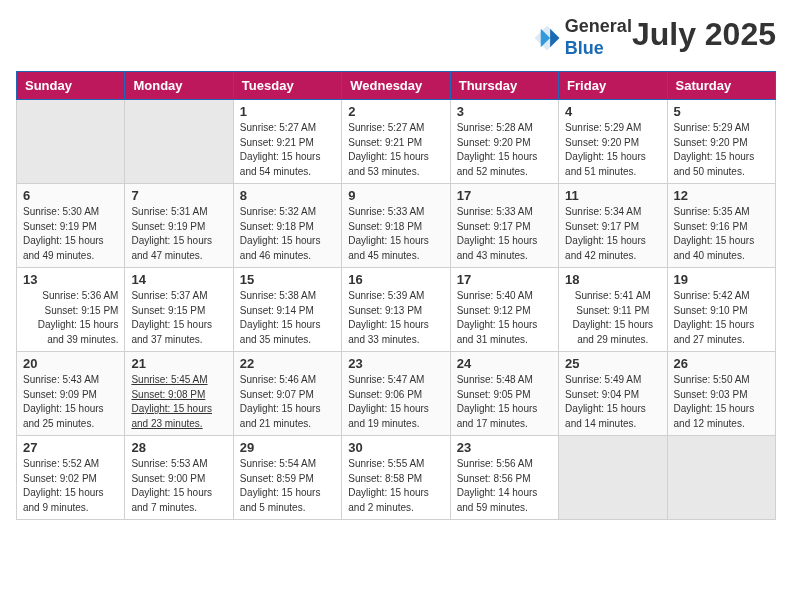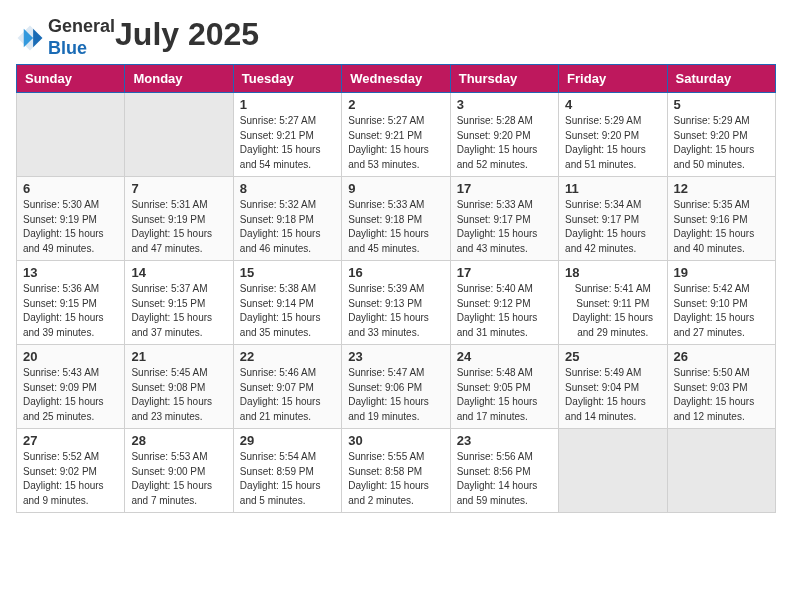--- a/index.html
+++ b/index.html
@@ -5,23 +5,23 @@
     * { box-sizing: border-box; margin: 0; padding: 0; }
     body {
       font-family: Arial, sans-serif;
       background: #fff;
       width: 792px;
       min-height: 612px;
       padding: 16px;
     }
     .header {
       display: flex;
-      justify-content: flex-start;
+      justify-content: flex-end;
       align-items: flex-start;
-      margin-bottom: 5px;
+      margin-bottom: 12px;
     }
     .logo {
       display: flex;
       align-items: center;
       gap: 4px;
     }
     .logo-text {
       font-size: 18px;
       font-weight: bold;
       line-height: 1.2;
@@ -208,21 +208,21 @@
           <span class="day-number">12</span>
           <div class="day-info" style="white-space: pre-line;">Sunrise: 5:35 AM
 Sunset: 9:16 PM
 Daylight: 15 hours
 and 40 minutes.</div>
         </td>
       </tr>
       <tr class="row-bg-odd">
         <td>
           <span class="day-number">13</span>
-          <div class="day-info" style="white-space: pre-line;">Sunrise: 5:36 AM
+          <div class="day-info" style="white-space: pre-line; text-align: right;">Sunrise: 5:36 AM
 Sunset: 9:15 PM
 Daylight: 15 hours
 and 39 minutes.</div>
         </td>
         <td>
           <span class="day-number">14</span>
           <div class="day-info" style="white-space: pre-line;">Sunrise: 5:37 AM
 Sunset: 9:15 PM
 Daylight: 15 hours
 and 37 minutes.</div>
@@ -266,21 +266,21 @@
       <tr class="row-bg-even">
         <td>
           <span class="day-number">20</span>
           <div class="day-info" style="white-space: pre-line;">Sunrise: 5:43 AM
 Sunset: 9:09 PM
 Daylight: 15 hours
 and 25 minutes.</div>
         </td>
         <td>
           <span class="day-number">21</span>
-          <div class="day-info" style="white-space: pre-line;">Sunrise: 5:45 AM
+          <div class="day-info" style="white-space: pre-line; text-decoration: underline;">Sunrise: 5:45 AM
 Sunset: 9:08 PM
 Daylight: 15 hours
 and 23 minutes.</div>
         </td>
         <td>
           <span class="day-number">22</span>
           <div class="day-info" style="white-space: pre-line;">Sunrise: 5:46 AM
 Sunset: 9:07 PM
 Daylight: 15 hours
 and 21 minutes.</div>

